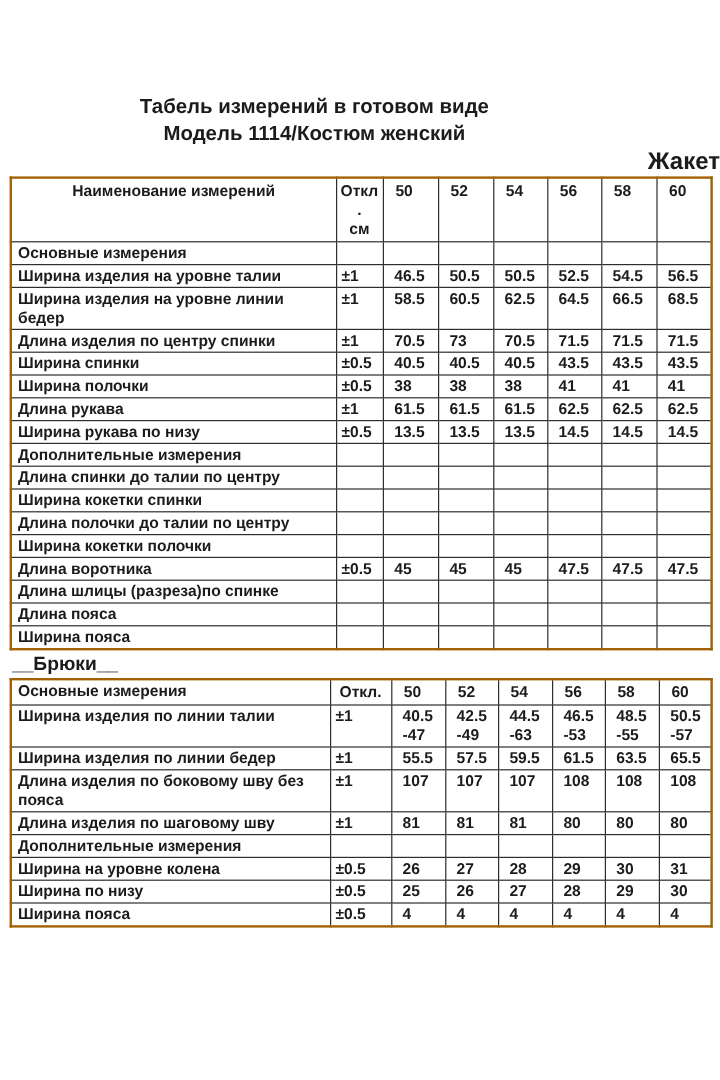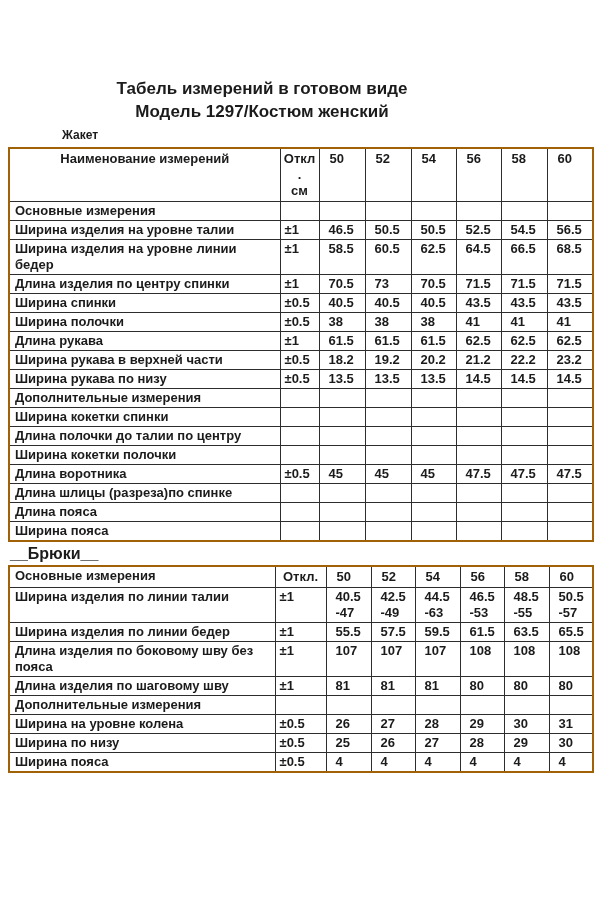--- a/index.html
+++ b/index.html
@@ -16,21 +16,21 @@
   .titles {
     width: 524px;
     padding-top: 78px;
     text-align: center;
   }
   .doc-title { font-size: 17px; line-height: 21px; }
   .doc-subtitle { font-size: 17px; line-height: 21px; margin-top: 2px; }
 
   .section-label-jacket {
     margin: 4px 0 3px 62px;
-    font-size: 12px; line-height: 18px;
+    font-size: 20px; line-height: 18px; text-align: right;
   }
   .section-label-trousers {
     margin: 3px 0 2px 10px;
     font-size: 16px; line-height: 18px;
   }
 
   table.meas {
     margin-left: 8px;
     width: 584px;
     border-collapse: collapse;
@@ -57,21 +57,21 @@
   td.c-val   { text-align: left; padding: 1px 2px 1px 9px; line-height: 16px; height: 16px;
                white-space: pre-line; }
 </style>
 </head>
 <body>
 
 <div class="page">
 
   <div class="titles">
     <div class="doc-title">Табель измерений в готовом виде</div>
-    <div class="doc-subtitle">Модель 1297/Костюм женский</div>
+    <div class="doc-subtitle">Модель 1114/Костюм женский</div>
   </div>
 
   <div class="section-label-jacket">Жакет</div>
 
   <table class="meas">
     <colgroup>
       <col style="width:271px">
         <col style="width:39px">
       <col style="width:46px">
         <col style="width:46px">
@@ -159,41 +159,41 @@
           <td class="c-name">Длина рукава</td>
           <td class="c-tol">±1</td>
           <td class="c-val">61.5</td>
           <td class="c-val">61.5</td>
           <td class="c-val">61.5</td>
           <td class="c-val">62.5</td>
           <td class="c-val">62.5</td>
           <td class="c-val">62.5</td>
         </tr>
         <tr>
-          <td class="c-name">Ширина рукава в верхней части</td>
-          <td class="c-tol">±0.5</td>
-          <td class="c-val">18.2</td>
-          <td class="c-val">19.2</td>
-          <td class="c-val">20.2</td>
-          <td class="c-val">21.2</td>
-          <td class="c-val">22.2</td>
-          <td class="c-val">23.2</td>
-        </tr>
-        <tr>
           <td class="c-name">Ширина рукава по низу</td>
           <td class="c-tol">±0.5</td>
           <td class="c-val">13.5</td>
           <td class="c-val">13.5</td>
           <td class="c-val">13.5</td>
           <td class="c-val">14.5</td>
           <td class="c-val">14.5</td>
           <td class="c-val">14.5</td>
         </tr>
         <tr>
           <td class="c-name">Дополнительные измерения</td>
+          <td class="c-tol"></td>
+          <td class="c-val"></td>
+          <td class="c-val"></td>
+          <td class="c-val"></td>
+          <td class="c-val"></td>
+          <td class="c-val"></td>
+          <td class="c-val"></td>
+        </tr>
+        <tr>
+          <td class="c-name">Длина спинки до талии по центру</td>
           <td class="c-tol"></td>
           <td class="c-val"></td>
           <td class="c-val"></td>
           <td class="c-val"></td>
           <td class="c-val"></td>
           <td class="c-val"></td>
           <td class="c-val"></td>
         </tr>
         <tr>
           <td class="c-name">Ширина кокетки спинки</td>

